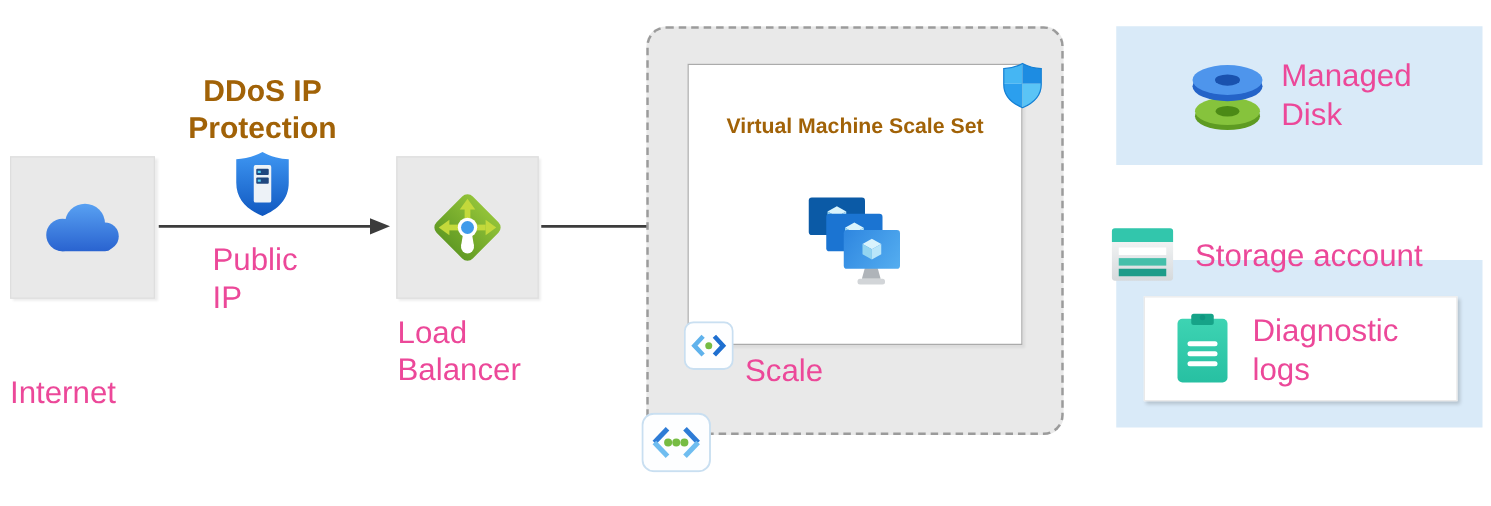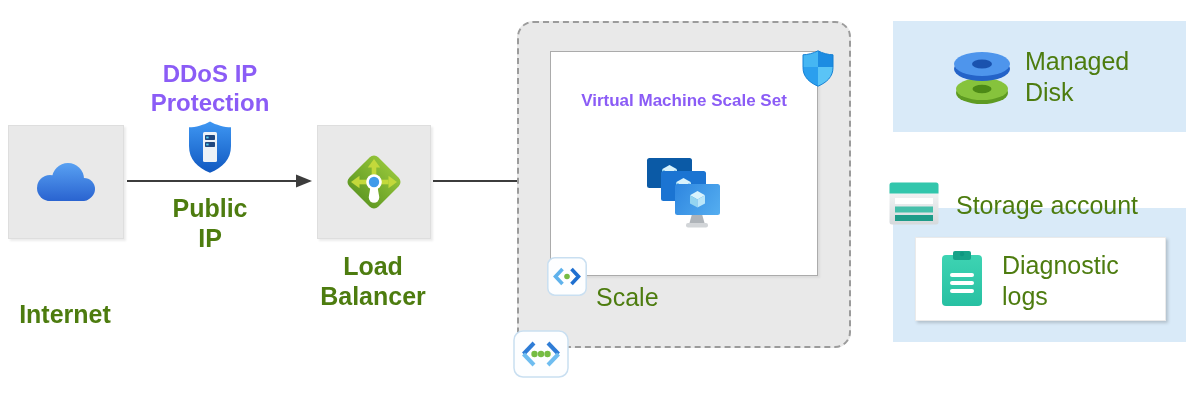--- a/index.html
+++ b/index.html
@@ -1,23 +1,23 @@
 <!DOCTYPE html>
 <html><head>
 <meta charset="utf-8">
 <style>
   html,body{margin:0;padding:0;background:#ffffff;}
   #canvas{position:relative;width:1193px;height:405px;background:#ffffff;
           font-family:"Liberation Sans",sans-serif;color:#3B3B3B;overflow:hidden;}
   .abs{position:absolute;}
   .graybox{background:#E9E9E9;border:1px solid #DEDEDE;box-shadow:2px 2px 2px rgba(0,0,0,0.08);
            display:flex;align-items:center;justify-content:center;}
-  .label{font-size:25px;line-height:30px;color:#4d7c0f;}
-  .label.center{text-align:center;font-weight:bold;}
-  .heading{font-weight:700;color:#8b5cf6;text-align:center;}
+  .label{font-size:25px;line-height:30px;color:#ec4899;}
+  .label.center{}
+  .heading{font-weight:700;color:#a16207;text-align:center;}
   .bluebox{background:#D9EAF8;}
   .whitebox{background:#ffffff;}
   svg{display:block;}
 </style>
 </head>
 <body>
 
 <div id="canvas">
 
   <div class="abs graybox" style="left:8px;top:125px;width:114px;height:112px;">

